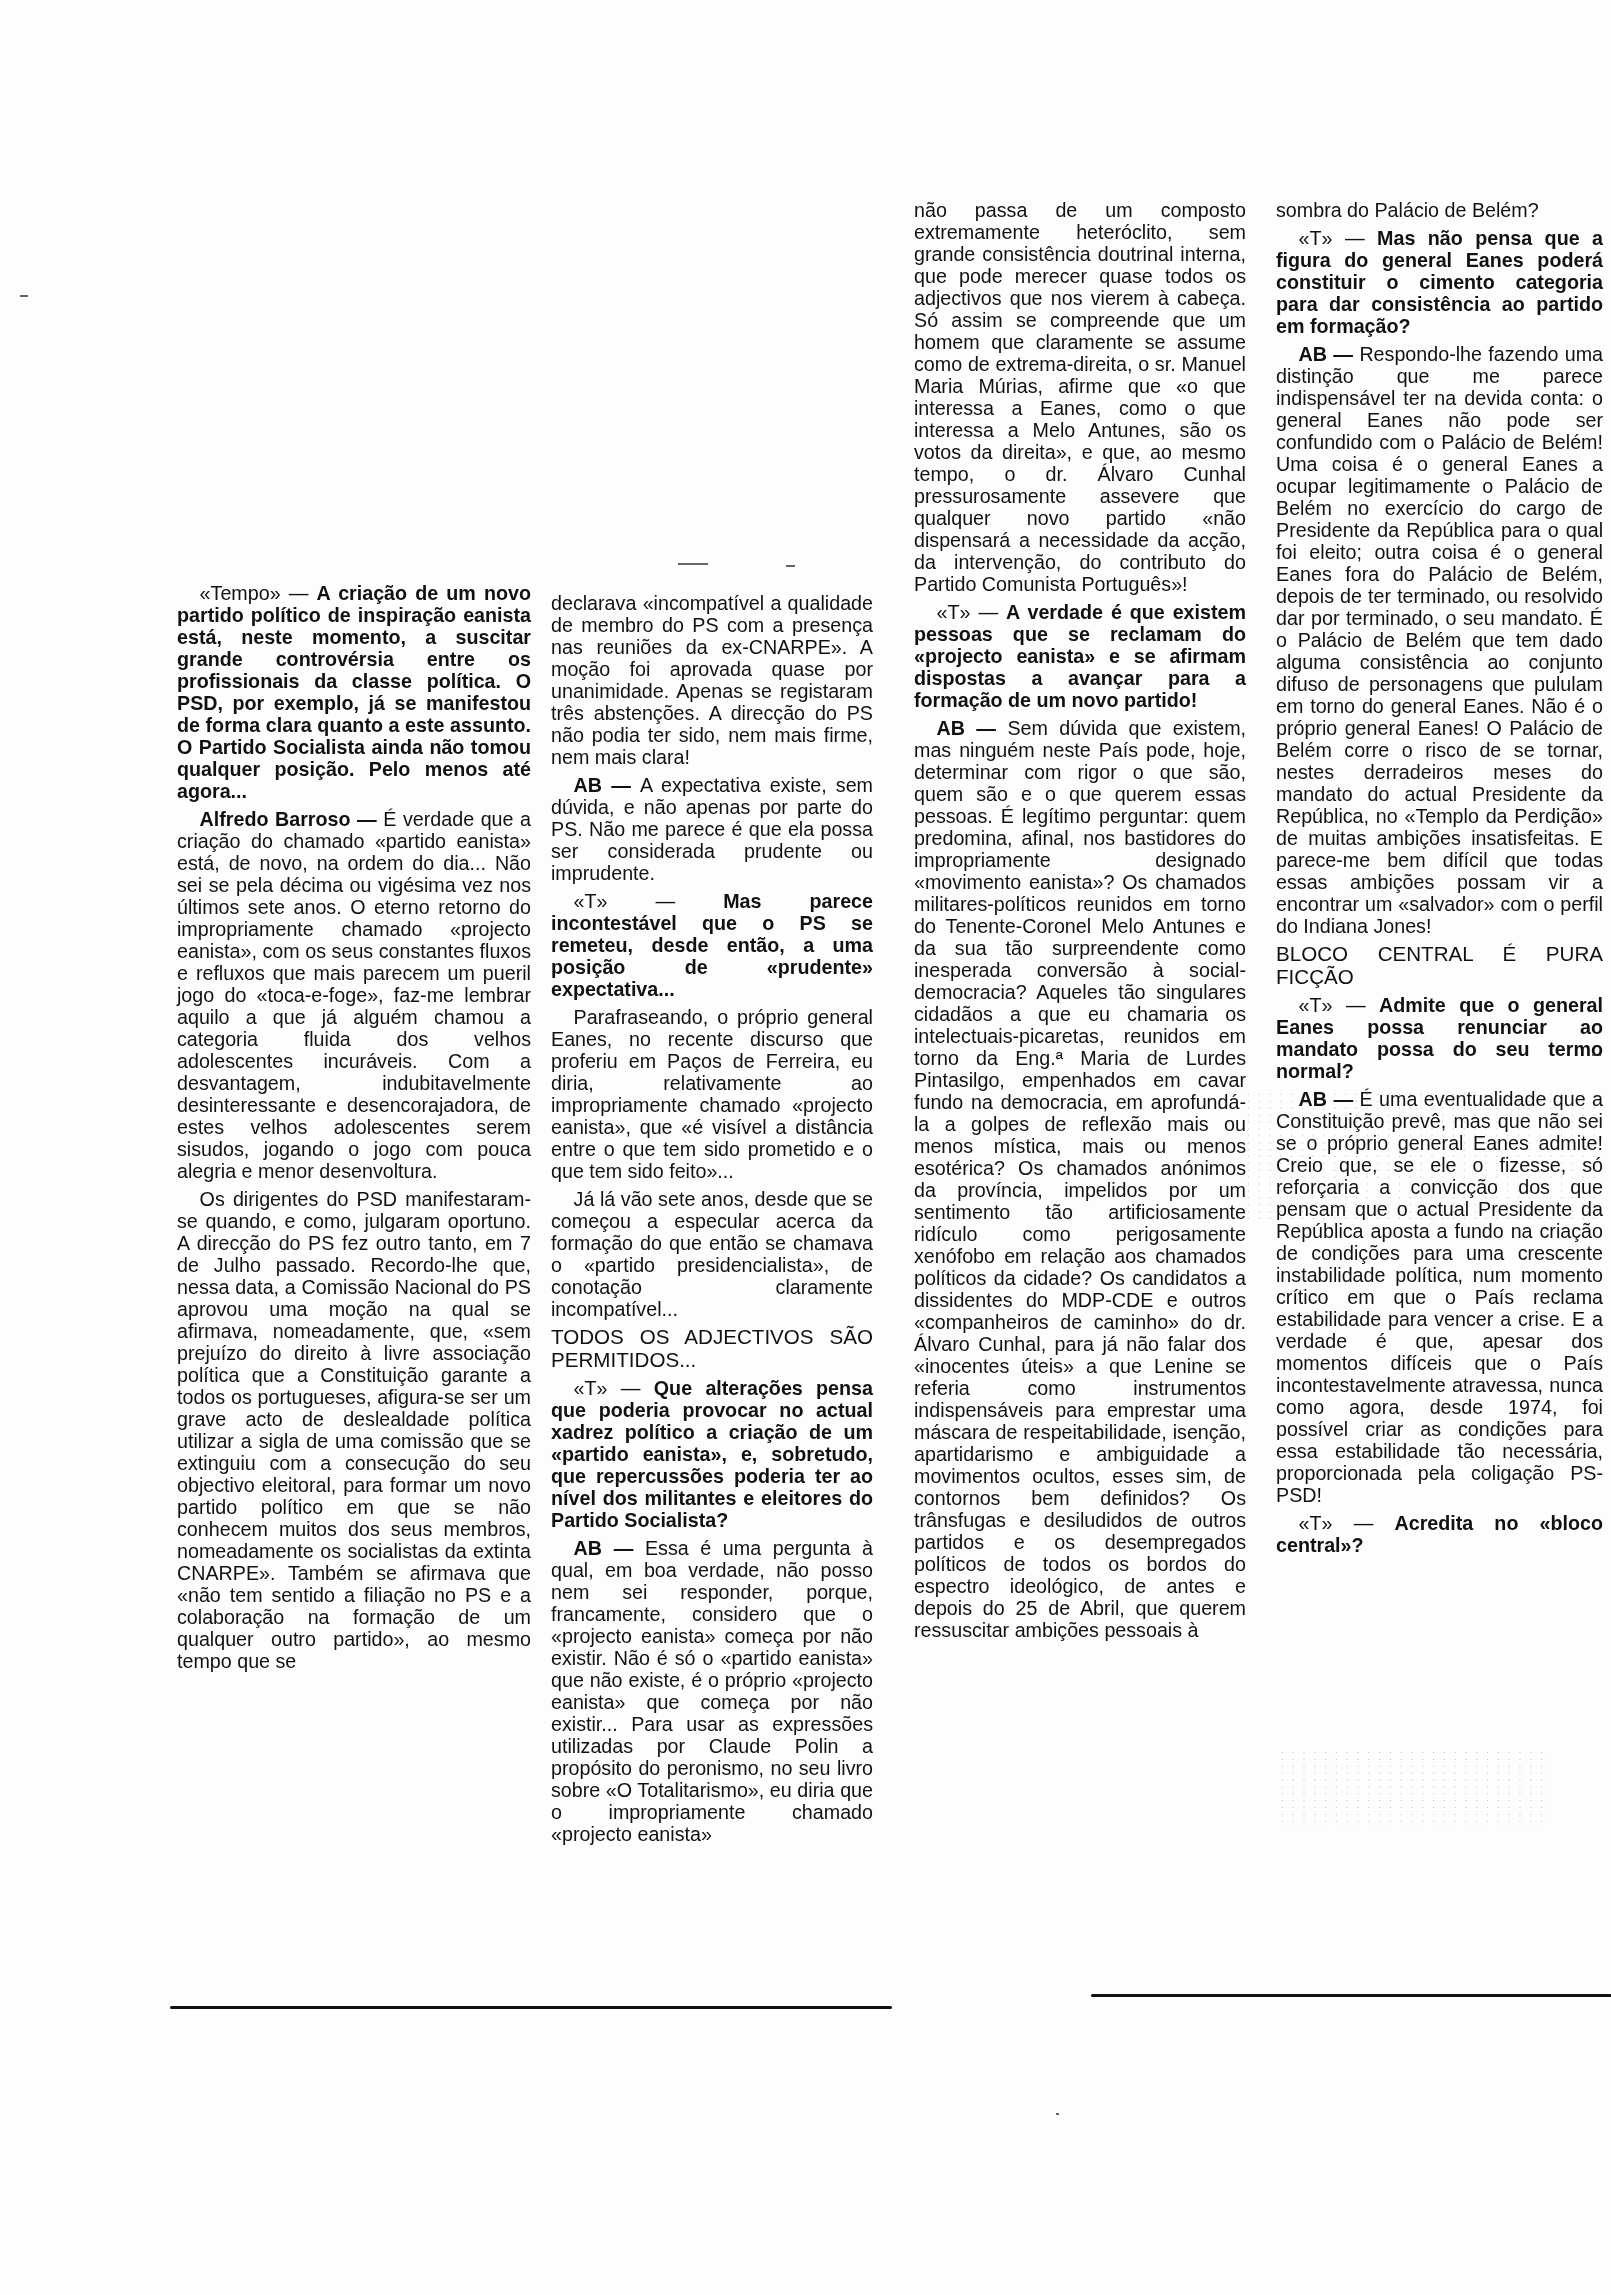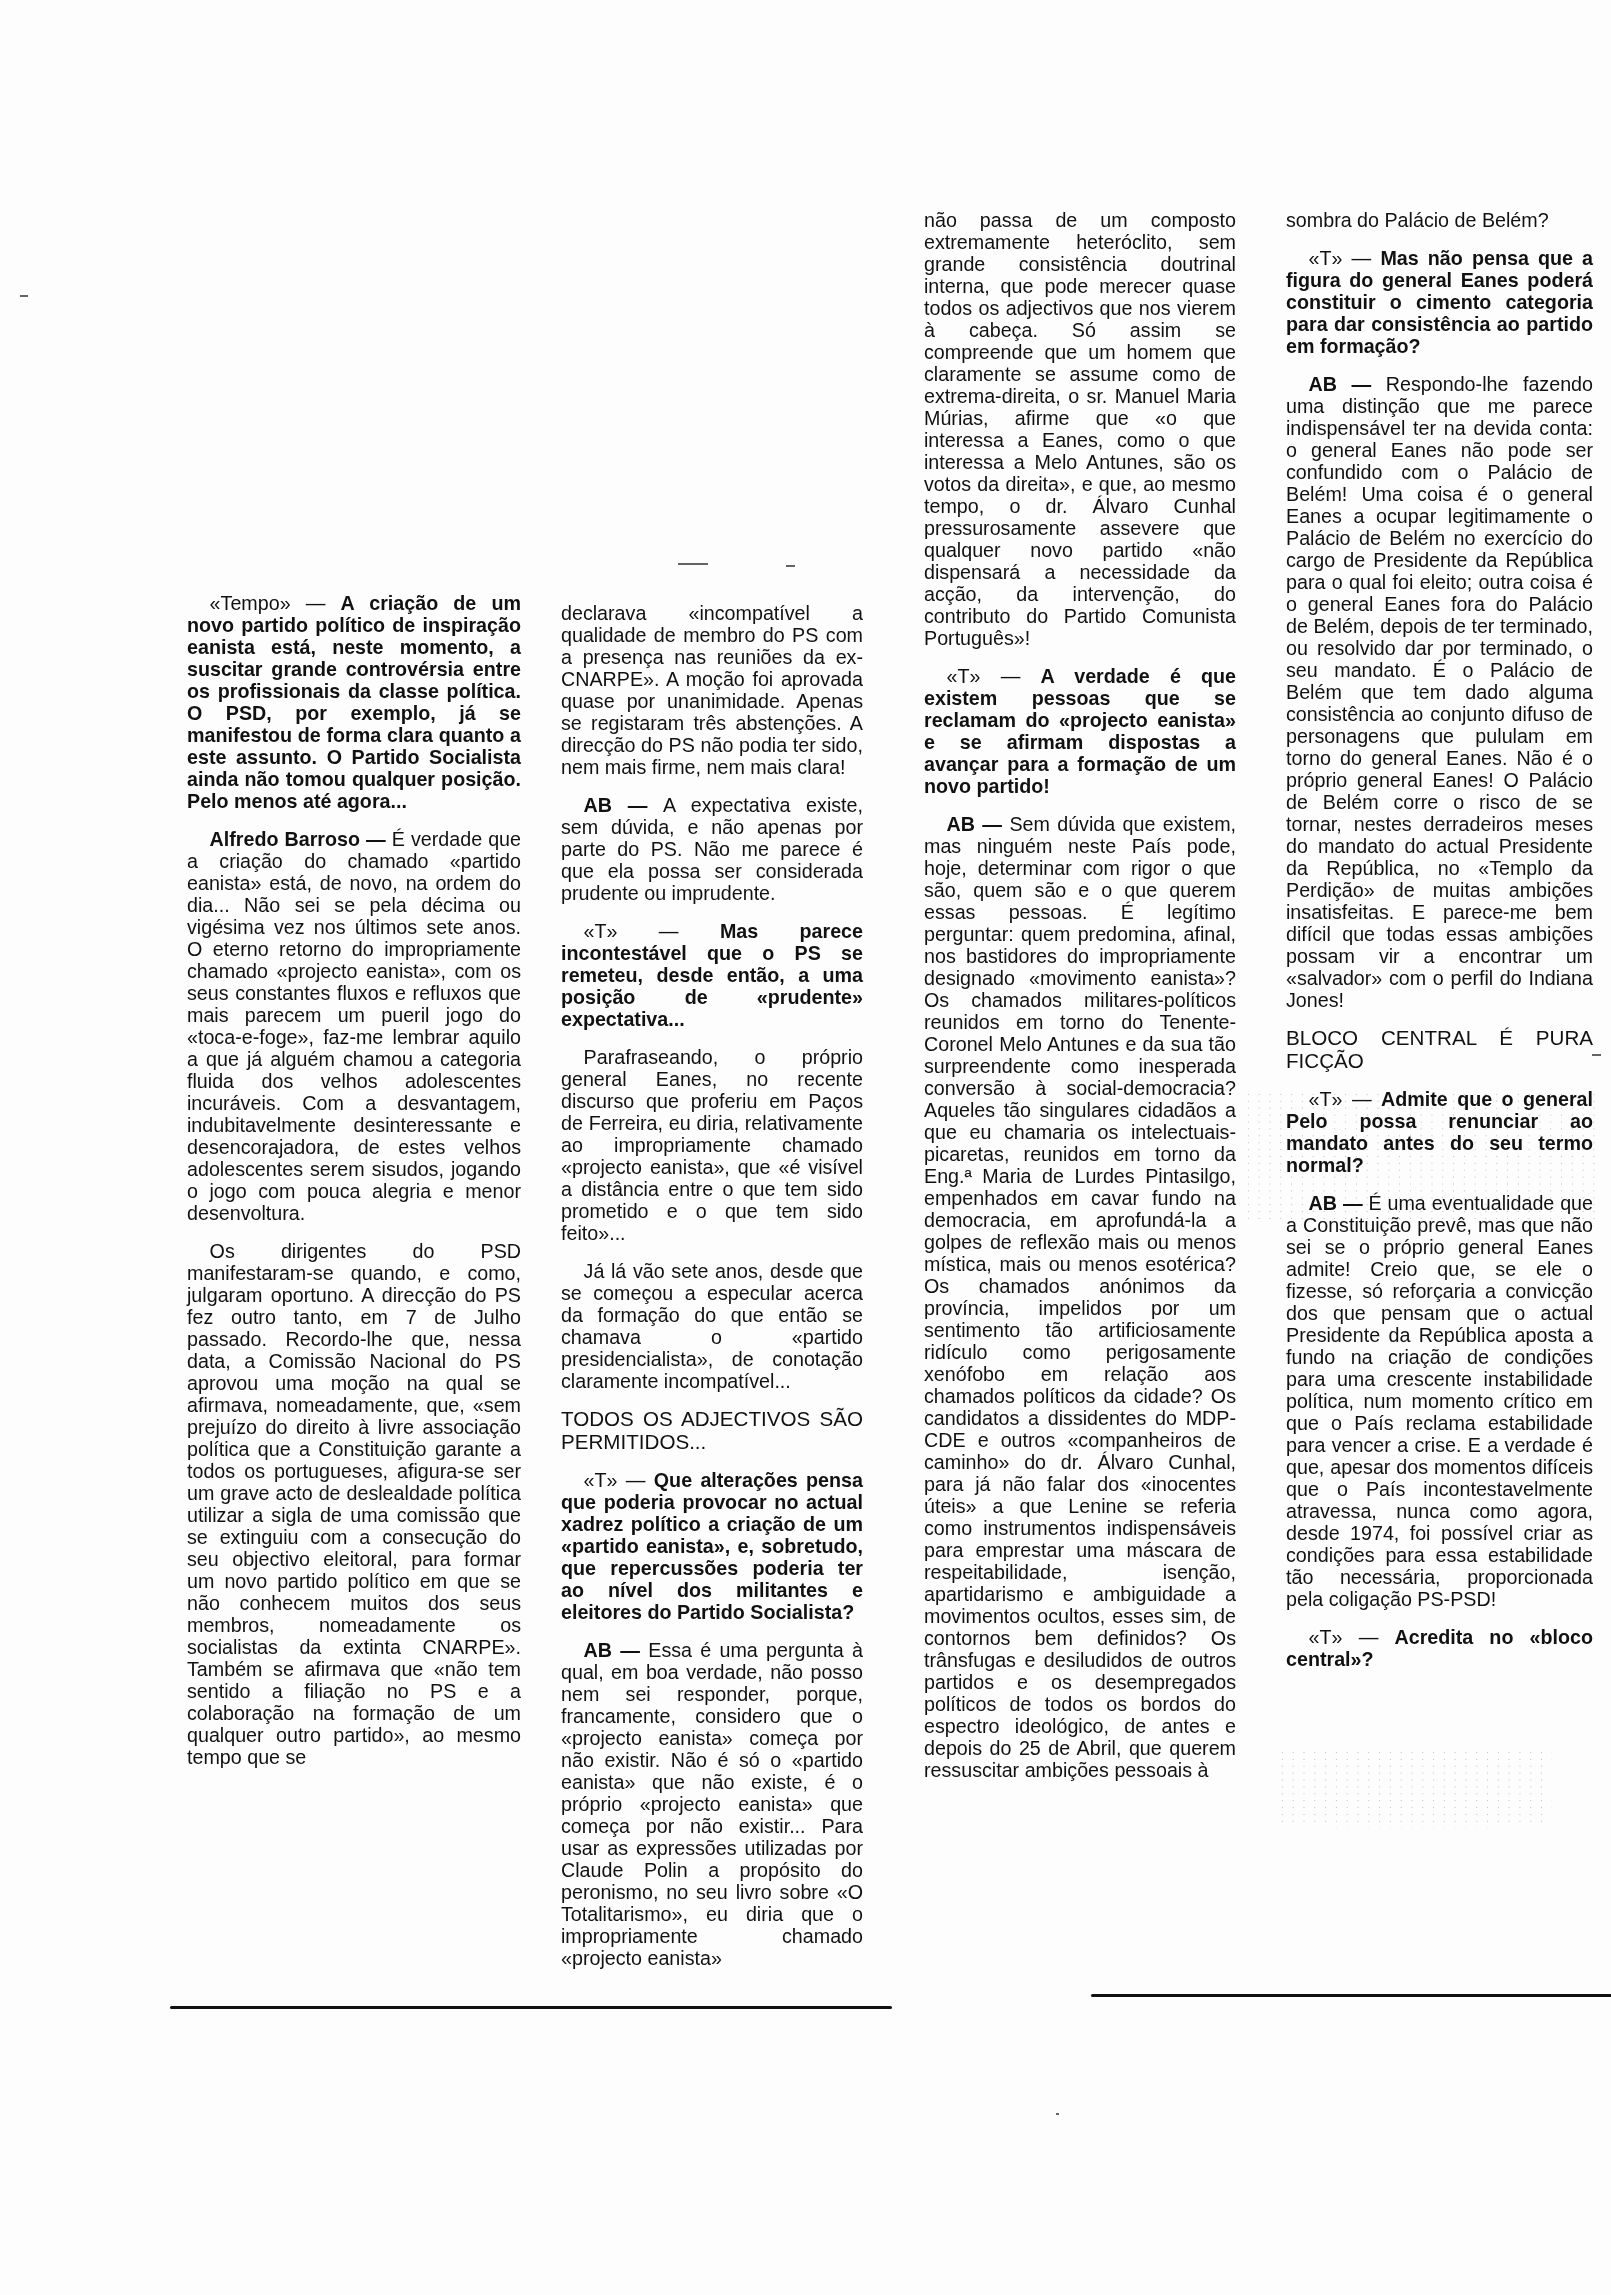--- a/index.html
+++ b/index.html
@@ -7,21 +7,21 @@
   .page { position: absolute; left: 0; top: 0; width: 1612px; height: 2295px; background: #fdfdfd; }
   .col {
     position: absolute;
     font-family: "Liberation Sans", "DejaVu Sans", sans-serif;
     font-size: 19.7px;
     line-height: 22px;
     color: #111111;
     text-align: justify;
     hyphens: manual;
   }
-  .col p { margin: 16px; text-indent: 22.6px; }
+  .col p { margin: 6px; text-indent: 22.6px; }
   .col p.noindent { text-indent: 0; }
   .col b { font-weight: 700; }
   .head {
     font-family: "Liberation Sans", "DejaVu Sans", sans-serif;
     font-weight: 400;
     font-size: 20.6px;
     line-height: 22.6px;
     text-transform: uppercase;
     margin: 14.7px 0 16.7px 0;
     text-indent: 0 !important;
@@ -62,21 +62,21 @@
     <p class="noindent"><span>não passa de um composto extremamente heteróclito, sem grande consistência doutrinal interna, que pode merecer quase todos os adjectivos que nos vierem à cabeça. Só assim se compreende que um homem que claramente se assume como de extrema-direita, o sr. Manuel Maria Múrias, afirme que «o que interessa a Eanes, como o que interessa a Melo Antunes, são os votos da direita», e que, ao mesmo tempo, o dr. Álvaro Cunhal pressurosamente assevere que qualquer novo partido «não dispensará a necessidade da acção, da intervenção, do contributo do Partido Comunista Português»!</span></p>
     <p><span>«T» — </span><b>A verdade é que existem pessoas que se reclamam do «projecto eanista» e se afirmam dispostas a avançar para a formação de um novo partido!</b></p>
     <p><b>AB — </b><span>Sem dúvida que existem, mas ninguém neste País pode, hoje, determinar com rigor o que são, quem são e o que querem essas pessoas. É legítimo perguntar: quem predomina, afinal, nos bastidores do impropriamente designado «movimento eanista»? Os chamados militares-políticos reunidos em torno do Tenente-Coronel Melo Antunes e da sua tão surpreendente como inesperada conversão à social-democracia? Aqueles tão singulares cidadãos a que eu chamaria os intelectuais-picaretas, reunidos em torno da Eng.ª Maria de Lurdes Pintasilgo, empenhados em cavar fundo na democracia, em aprofundá-la a golpes de reflexão mais ou menos mística, mais ou menos esotérica? Os chamados anónimos da província, impelidos por um sentimento tão artificiosamente ridículo como perigosamente xenófobo em relação aos chamados políticos da cidade? Os candidatos a dissidentes do MDP-CDE e outros «companheiros de caminho» do dr. Álvaro Cunhal, para já não falar dos «inocentes úteis» a que Lenine se referia como instrumentos indispensáveis para emprestar uma máscara de respeitabilidade, isenção, apartidarismo e ambiguidade a movimentos ocultos, esses sim, de contornos bem definidos? Os trânsfugas e desiludidos de outros partidos e os desempregados políticos de todos os bordos do espectro ideológico, de antes e depois do 25 de Abril, que querem ressuscitar ambições pessoais à</span></p>
   </div>
 
   <div class="col" id="c4">
     <p class="noindent"><span>sombra do Palácio de Belém?</span></p>
     <p><span>«T» — </span><b>Mas não pensa que a figura do general Eanes poderá constituir o cimento categoria para dar consistência ao partido em formação?</b></p>
     <p><b>AB — </b><span>Respondo-lhe fazendo uma distinção que me parece indispensável ter na devida conta: o general Eanes não pode ser confundido com o Palácio de Belém! Uma coisa é o general Eanes a ocupar legitimamente o Palácio de Belém no exercício do cargo de Presidente da República para o qual foi eleito; outra coisa é o general Eanes fora do Palácio de Belém, depois de ter terminado, ou resolvido dar por terminado, o seu mandato. É o Palácio de Belém que tem dado alguma consistência ao conjunto difuso de personagens que pululam em torno do general Eanes. Não é o próprio general Eanes! O Palácio de Belém corre o risco de se tornar, nestes derradeiros meses do mandato do actual Presidente da República, no «Templo da Perdição» de muitas ambições insatisfeitas. E parece-me bem difícil que todas essas ambições possam vir a encontrar um «salvador» com o perfil do Indiana Jones!</span></p>
     <p class="head">BLOCO CENTRAL É PURA FICÇÃO</p>
-    <p><span>«T» — </span><b>Admite que o general Pelo possa renunciar ao mandato antes do seu termo normal?</b></p>
+    <p><span>«T» — </span><b>Admite que o general Eanes possa renunciar ao mandato possa do seu termo normal?</b></p>
     <p><b>AB — </b><span>É uma eventualidade que a Constituição prevê, mas que não sei se o próprio general Eanes admite! Creio que, se ele o fizesse, só reforçaria a convicção dos que pensam que o actual Presidente da República aposta a fundo na criação de condições para uma crescente instabilidade política, num momento crítico em que o País reclama estabilidade para vencer a crise. E a verdade é que, apesar dos momentos difíceis que o País incontestavelmente atravessa, nunca como agora, desde 1974, foi possível criar as condições para essa estabilidade tão necessária, proporcionada pela coligação PS-PSD!</span></p>
     <p><span>«T» — </span><b>Acredita no «bloco central»?</b></p>
   </div>
 
   <div class="rule" id="rule-left"></div>
   <div class="rule" id="rule-right"></div>
 
   <div class="noise" style="left:1243px;top:1091px;width:354px;height:128px;"></div>
   <div class="noise" style="left:1277px;top:1749px;width:275px;height:79px;"></div>
   <div class="speck" style="left:19.7px;top:295px;"></div>

